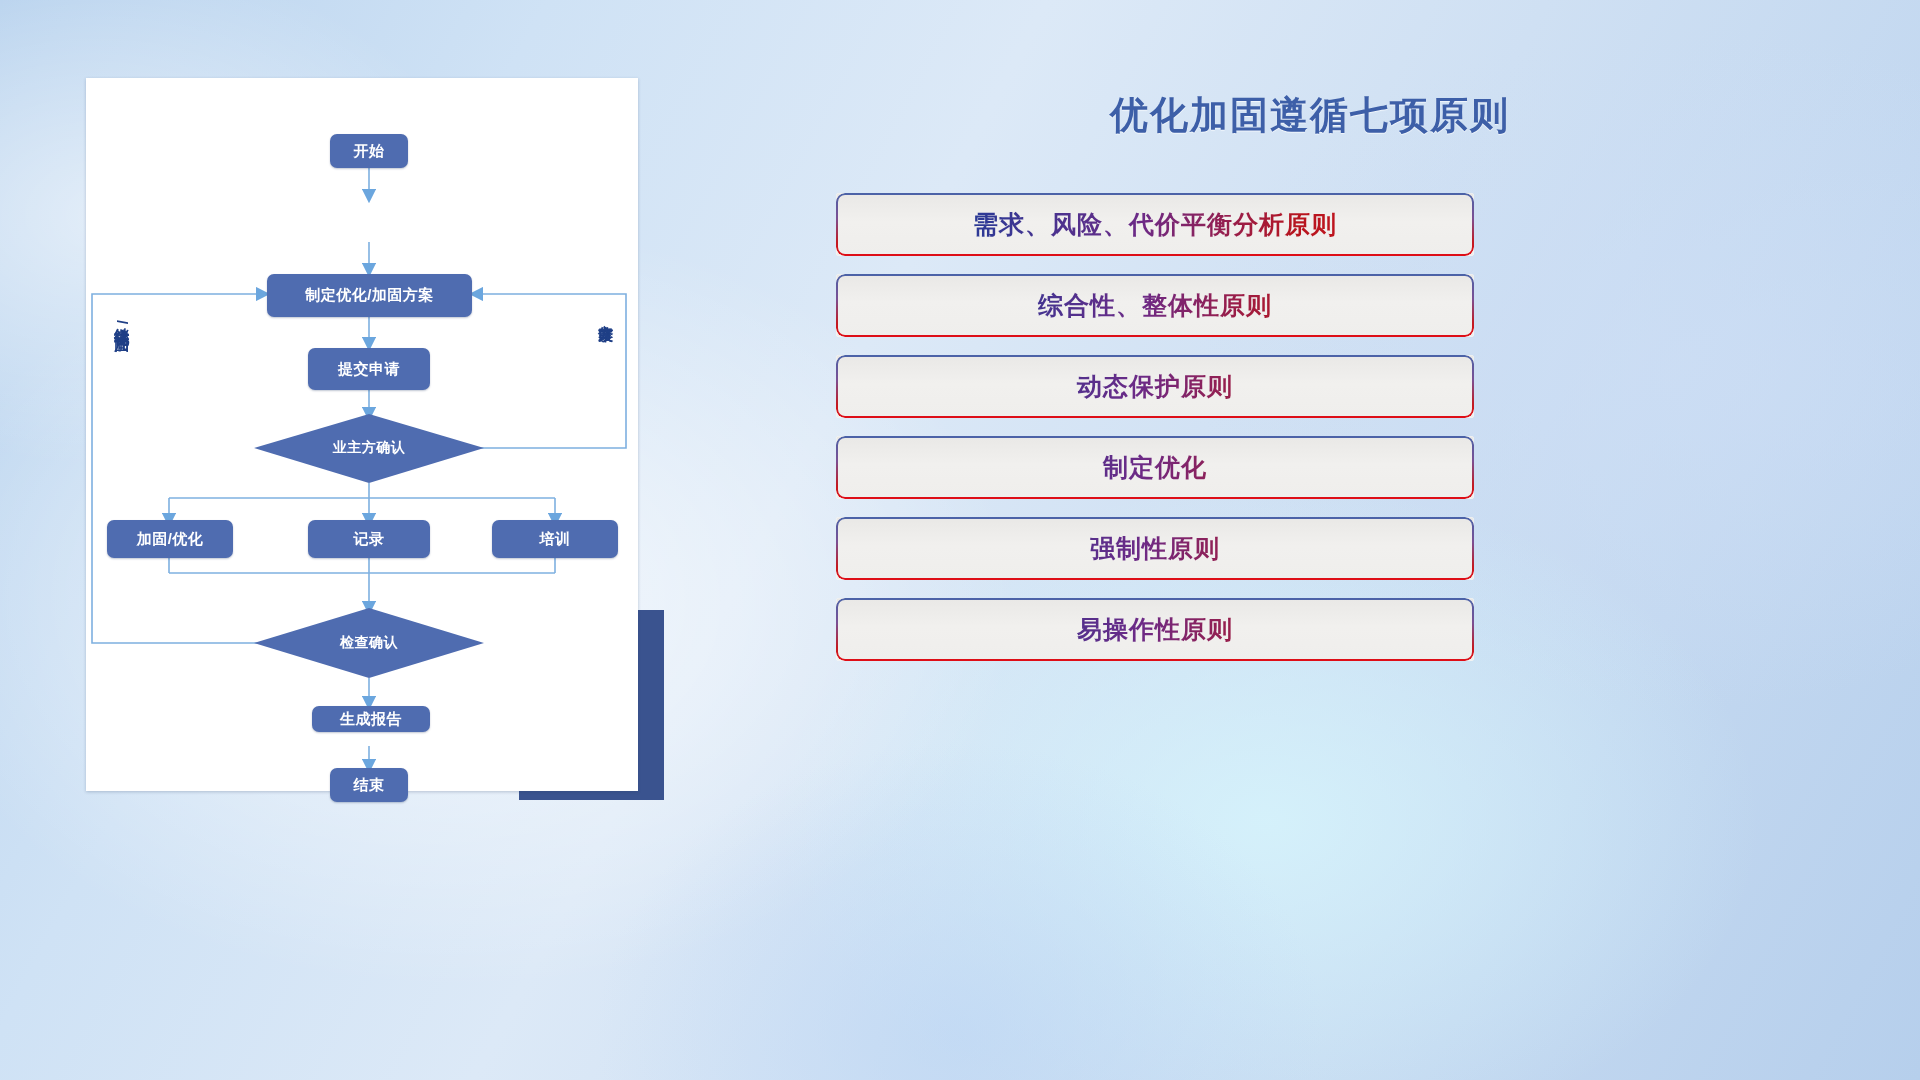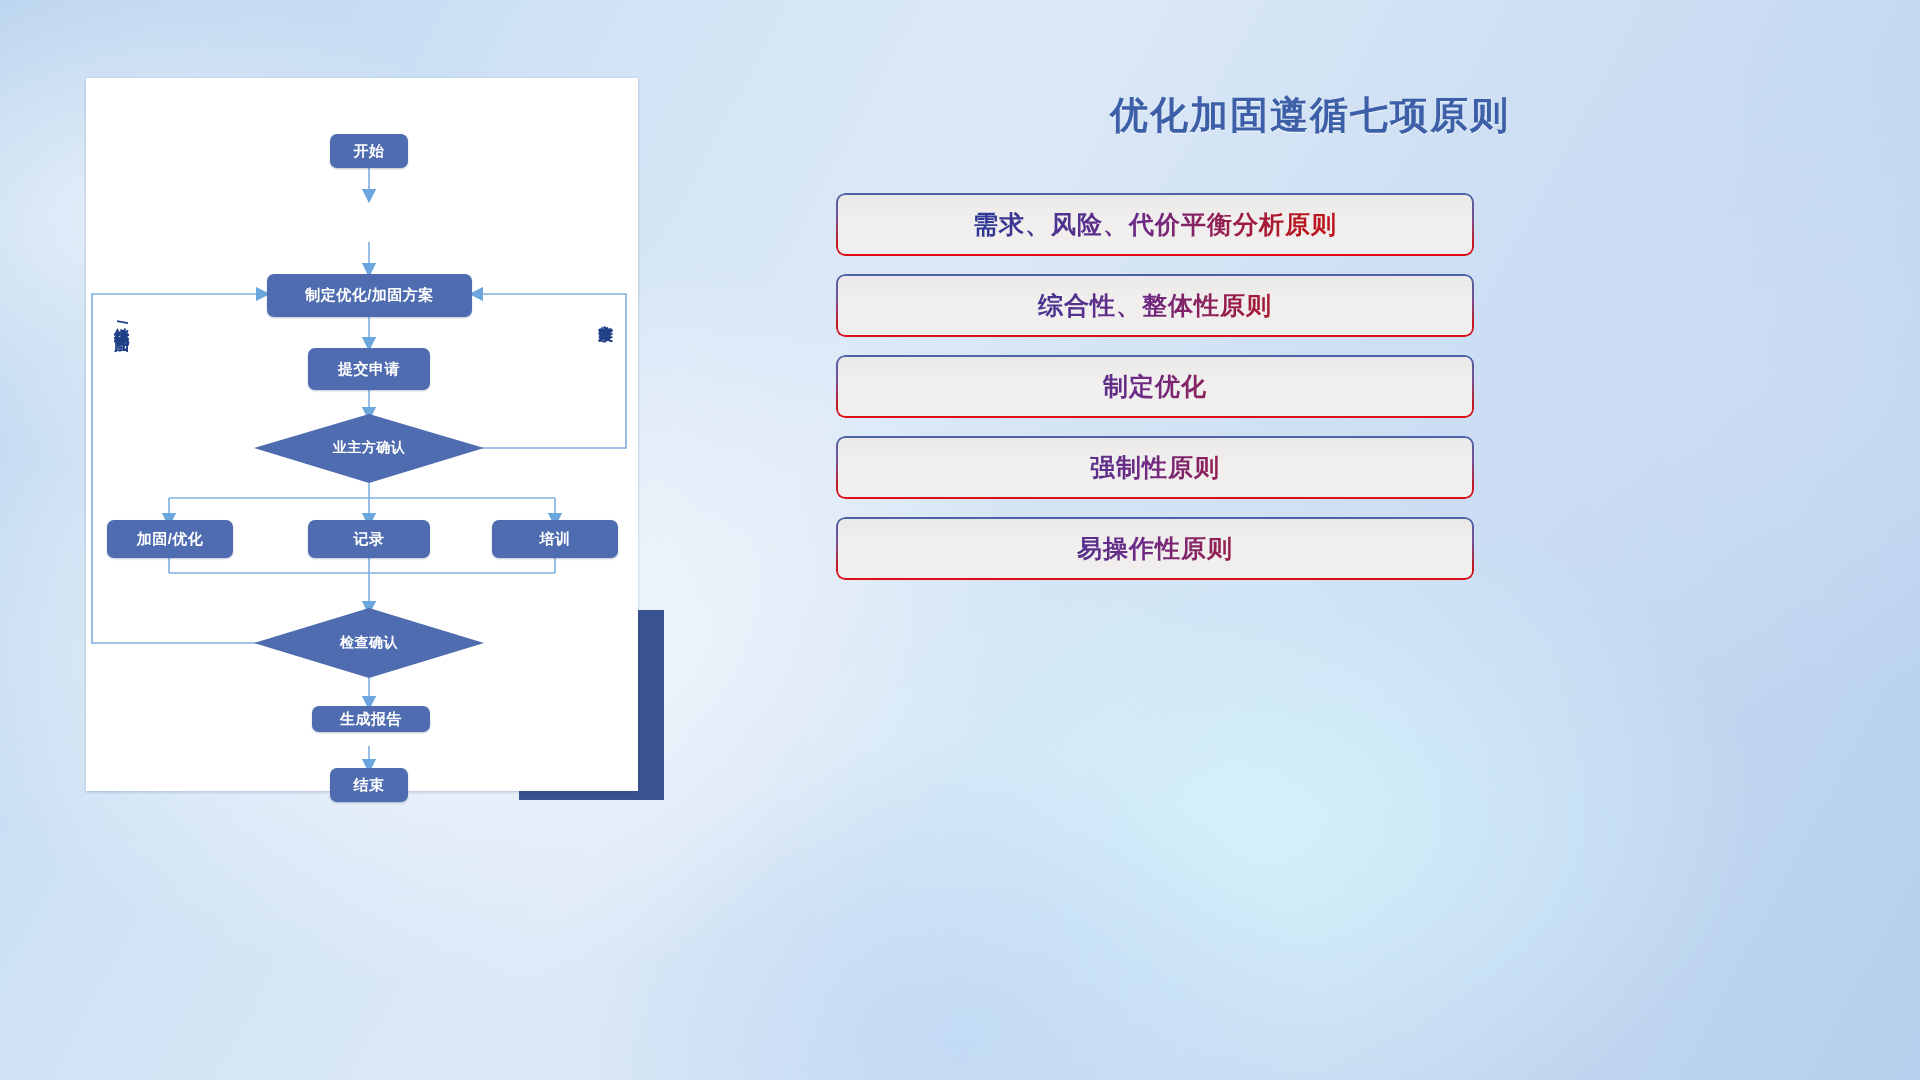--- a/index.html
+++ b/index.html
@@ -35,21 +35,21 @@
         box-shadow:0 1px 2px rgba(30,50,95,.28);}
   .vlabel{position:absolute;color:#1f3f86;font-size:15px;font-weight:bold;
           writing-mode:vertical-rl;text-orientation:upright;letter-spacing:1px;line-height:1.05;}
   .vlabel.slash{text-orientation:mixed;}
 
   
   #title{position:absolute;left:830px;top:90px;width:680px;text-align:right;
          font-size:38px;font-weight:bold;color:#3d5fa8;letter-spacing:2px;
          text-shadow:0 1px 1px rgba(255,255,255,.7);}
   #plist{position:absolute;left:836px;top:193px;width:638px;}
-  .pbox{position:relative;height:63px;margin-bottom:18px;border-radius:15px;
+  .pbox{position:relative;height:63px;margin-bottom:18px;border-radius:3px;
         background:linear-gradient(#e9e8e6,#f1f0ee 45%,#efeeec);
         box-shadow:inset 0 0 0 .5px rgba(255,255,255,.6);}
   .pbox::before{content:"";position:absolute;inset:0;border-radius:9px;padding:2px;
         background:linear-gradient(180deg,#4a63a8 0%,#7b4f93 40%,#c21a22 78%,#e00d16 100%);
         -webkit-mask:linear-gradient(#000 0 0) content-box,linear-gradient(#000 0 0);
         -webkit-mask-composite:xor;mask-composite:exclude;}
   .ptext{position:relative;height:100%;display:flex;align-items:center;justify-content:center;
          font-size:25px;font-weight:bold;letter-spacing:1px;
          background:linear-gradient(100deg,#1b3a94 0%,#2b3a96 22%,#6d2a86 48%,#b7151f 72%,#d8121c 100%);
          -webkit-background-clip:text;background-clip:text;color:transparent;}
@@ -134,20 +134,23 @@
 <div id="title">优化加固遵循七项原则</div>
 
 <div id="plist">
   <div class="pbox">
     <div class="ptext">需求、风险、代价平衡分析原则</div>
   </div>
   <div class="pbox">
     <div class="ptext">综合性、整体性原则</div>
   </div>
   <div class="pbox">
+    <div class="ptext">动态保护原则</div>
+  </div>
+  <div class="pbox">
     <div class="ptext">制定优化</div>
   </div>
   <div class="pbox">
     <div class="ptext">强制性原则</div>
   </div>
   <div class="pbox">
     <div class="ptext">易操作性原则</div>
   </div>
 </div>
 

